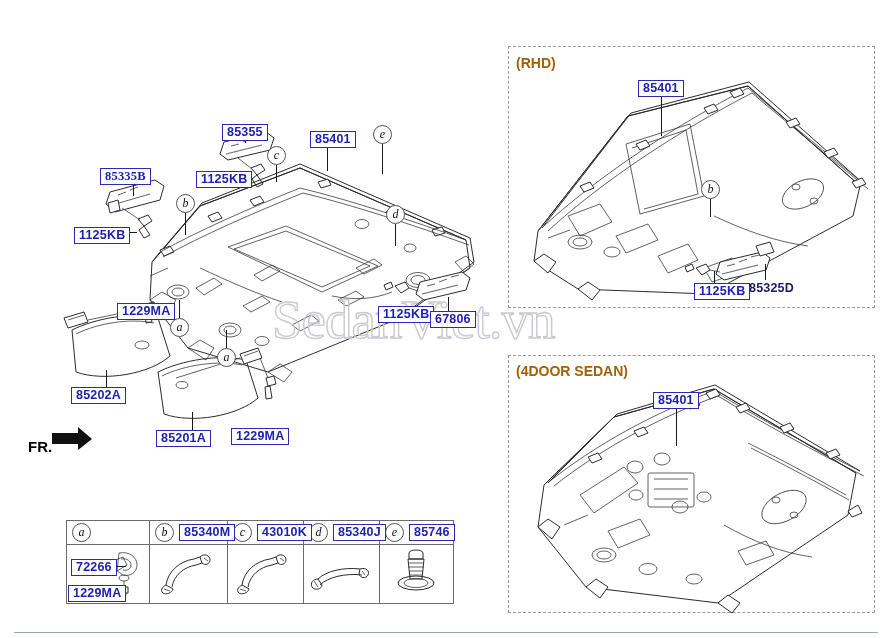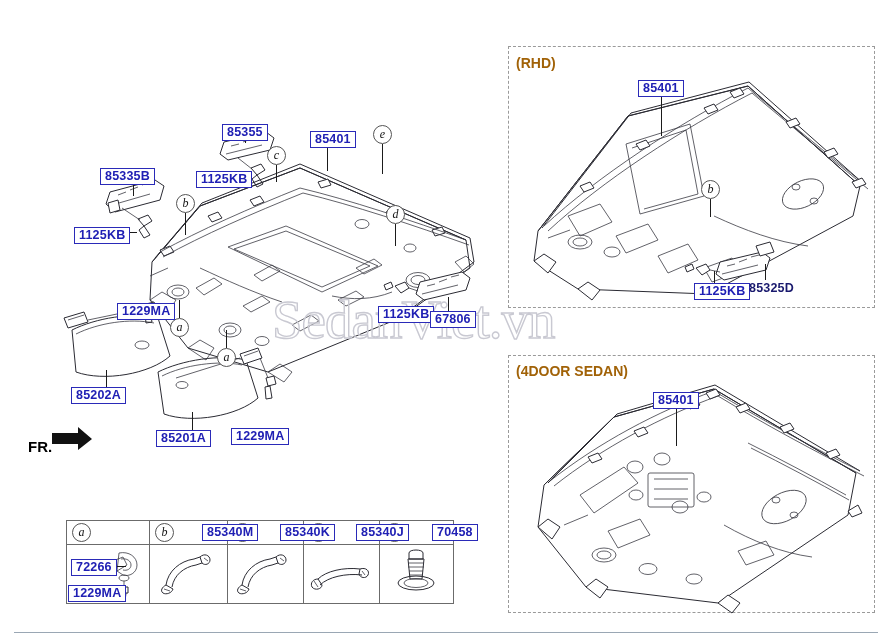--- a/index.html
+++ b/index.html
@@ -119,21 +119,20 @@
     gap: 5px;
     padding: 0 5px;
   }
   .legend-head .circ {
     position: static;
     flex: none;
   }
   .legend-head .pn {
     position: static;
     flex: none;
-    margin-left: 23px;
   }
   .legend-body {
     flex: 1;
     position: relative;
   }
 
   .bottomline {
     position: absolute;
     left: 14px;
     right: 14px;
@@ -290,21 +289,21 @@
   <div class="lead v" style="left:276px; top:165px; height:17px;"></div>
   <div class="lead v" style="left:382px; top:144px; height:30px;"></div>
   <div class="lead v" style="left:395px; top:224px; height:22px;"></div>
   <div class="lead v" style="left:179px; top:300px; height:18px;"></div>
   <div class="lead v" style="left:226px; top:330px; height:18px;"></div>
 
   <div>
     <span class="pn" style="left:222px; top:106px;margin-top:18px;">85355</span>
     <span class="pn" style="left:196px; top:171px;">1125KB</span>
     <span class="pn" style="left:310px; top:131px;">85401</span>
-    <span class="pn" style="left:100px; top:168px;">85335B</span>
+    <span class="pn" style="left:100px; top:168px;font-family:Liberation Serif, serif;">85335B</span>
     <span class="pn" style="left:74px; top:227px;">1125KB</span>
     <span class="pn" style="left:117px; top:303px;">1229MA</span>
     <span class="pn" style="left:71px; top:387px;">85202A</span>
     <span class="pn" style="left:156px; top:430px;">85201A</span>
     <span class="pn" style="left:231px; top:428px;">1229MA</span>
     <span class="pn" style="left:378px; top:306px;">1125KB</span>
     <span class="pn" style="left:430px; top:311px;">67806</span>
   </div>
 
   <div>
@@ -496,21 +495,21 @@
             <path d="M14,44 L20,46"></path>
             <path d="M54,13 L58,16"></path>
           </g>
         </svg>
       </div>
     </div>
 
     <div class="legend-col" style="width:76px;">
       <div class="legend-head">
         <span class="circ">c</span>
-        <span class="pn">85340K</span>
+        <span class="pn">43010K</span>
       </div>
       <div class="legend-body">
         <svg style="position:absolute;left:0;top:0;width:76px;height:58px;">
           <g class="ink">
             <path d="M14,40 C16,26 28,16 42,14 L48,12"></path>
             <path d="M20,42 C22,30 32,22 44,20 L50,18"></path>
             <path d="M14,40 C10,42 8,46 11,48 C14,50 20,48 21,44 Z"></path>
             <path d="M48,12 C52,8 58,10 58,15 C58,19 53,21 50,18 Z"></path>
           </g>
           <g class="ink-thin">
@@ -538,21 +537,21 @@
             <path d="M10,36 L14,42"></path>
             <path d="M58,26 L61,30"></path>
           </g>
         </svg>
       </div>
     </div>
 
     <div class="legend-col" style="width:73px;">
       <div class="legend-head">
         <span class="circ">e</span>
-        <span class="pn">70458</span>
+        <span class="pn">85746</span>
       </div>
       <div class="legend-body">
         <svg style="position:absolute;left:0;top:0;width:73px;height:58px;">
           <g class="ink">
             <path d="M29,8 C29,4 43,4 43,8 L43,14 L29,14 Z"></path>
             <path d="M28,14 L44,14 L42,34 L30,34 Z"></path>
           </g>
           <g class="ink-thin">
             <path d="M28,18 L44,18 M28,22 L44,22 M29,26 L43,26 M29,30 L43,30"></path>
           </g>

